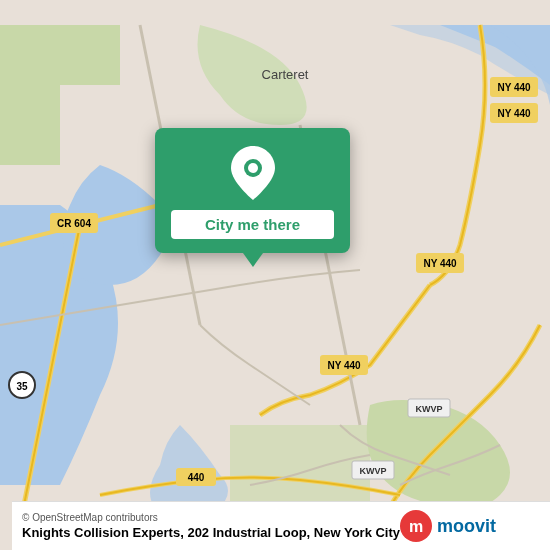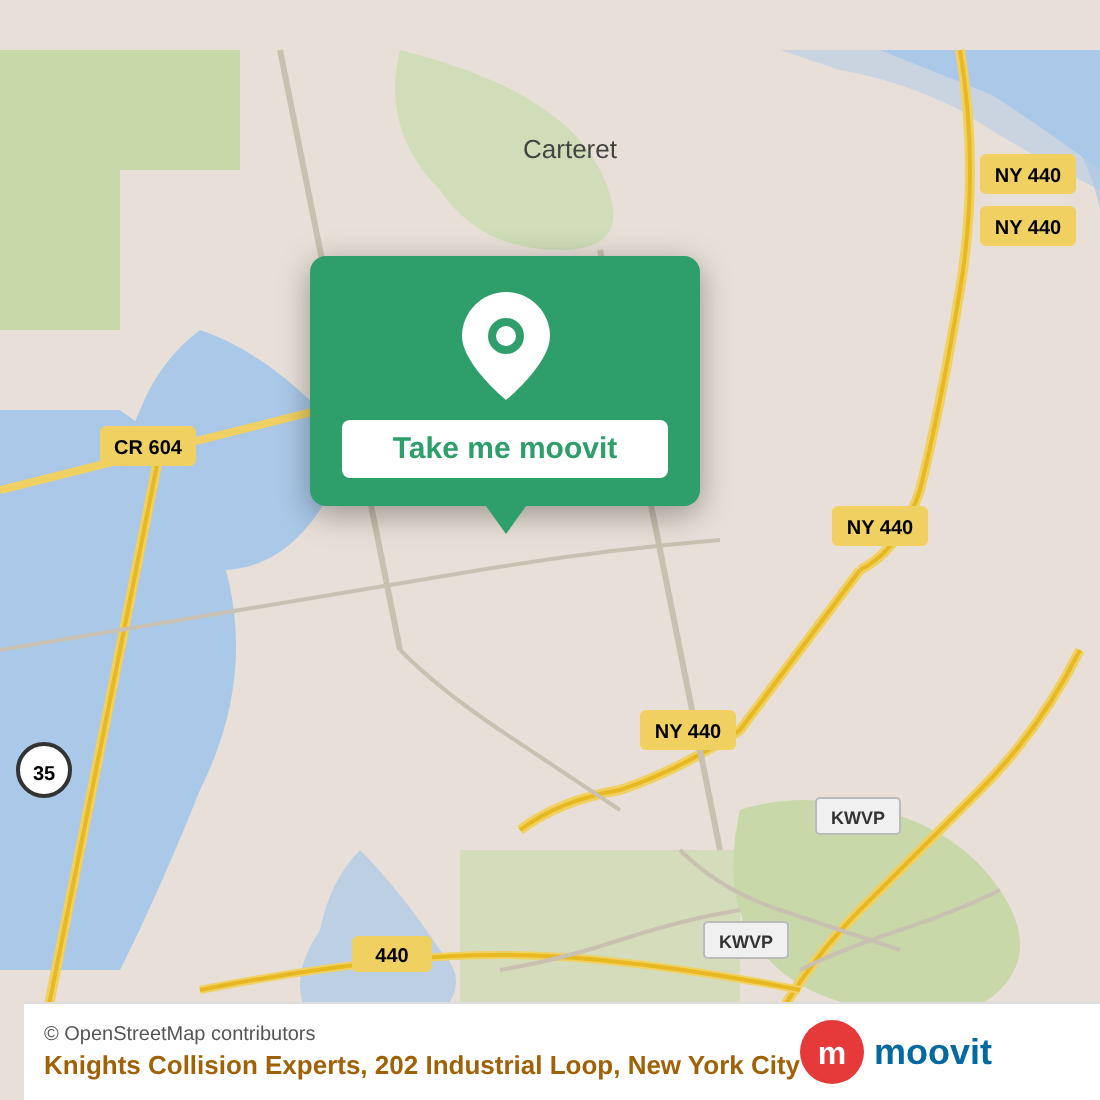--- a/index.html
+++ b/index.html
@@ -94,21 +94,21 @@
     }
 
     #osm-credit {
       font-size: 10px;
       color: #555;
     }
 
     #location-name {
       font-size: 13px;
       font-weight: 600;
-      color: #a16207;
+      color: #000000;
     }
 
     #moovit-logo {
       display: flex;
       align-items: center;
       gap: 5px;
     }
 
     #moovit-icon {
       width: 32px;
@@ -206,21 +206,21 @@
   </svg>
 
   <div id="tooltip-card">
 
     <svg id="pin-icon" viewBox="0 0 44 54" xmlns="http://www.w3.org/2000/svg">
       <path d="M22 0 C10 0 0 10 0 22 C0 36 22 54 22 54 C22 54 44 36 44 22 C44 10 34 0 22 0 Z" fill="#fff"></path>
       <circle cx="22" cy="22" r="9" fill="#2e9e6b"></circle>
       <circle cx="22" cy="22" r="5" fill="#fff"></circle>
     </svg>
 
-    <button id="take-me-there-btn">Take me moovit</button>
+    <button id="take-me-there-btn">City me there</button>
   </div>
 
   <div id="bottom-bar">
     <div id="bottom-left">
       <span id="osm-credit">© OpenStreetMap contributors</span>
       <span id="location-name">Knights Collision Experts, 202 Industrial Loop, New York City</span>
     </div>
     <div id="moovit-logo">
 
       <svg id="moovit-icon" viewBox="0 0 32 32" xmlns="http://www.w3.org/2000/svg">

